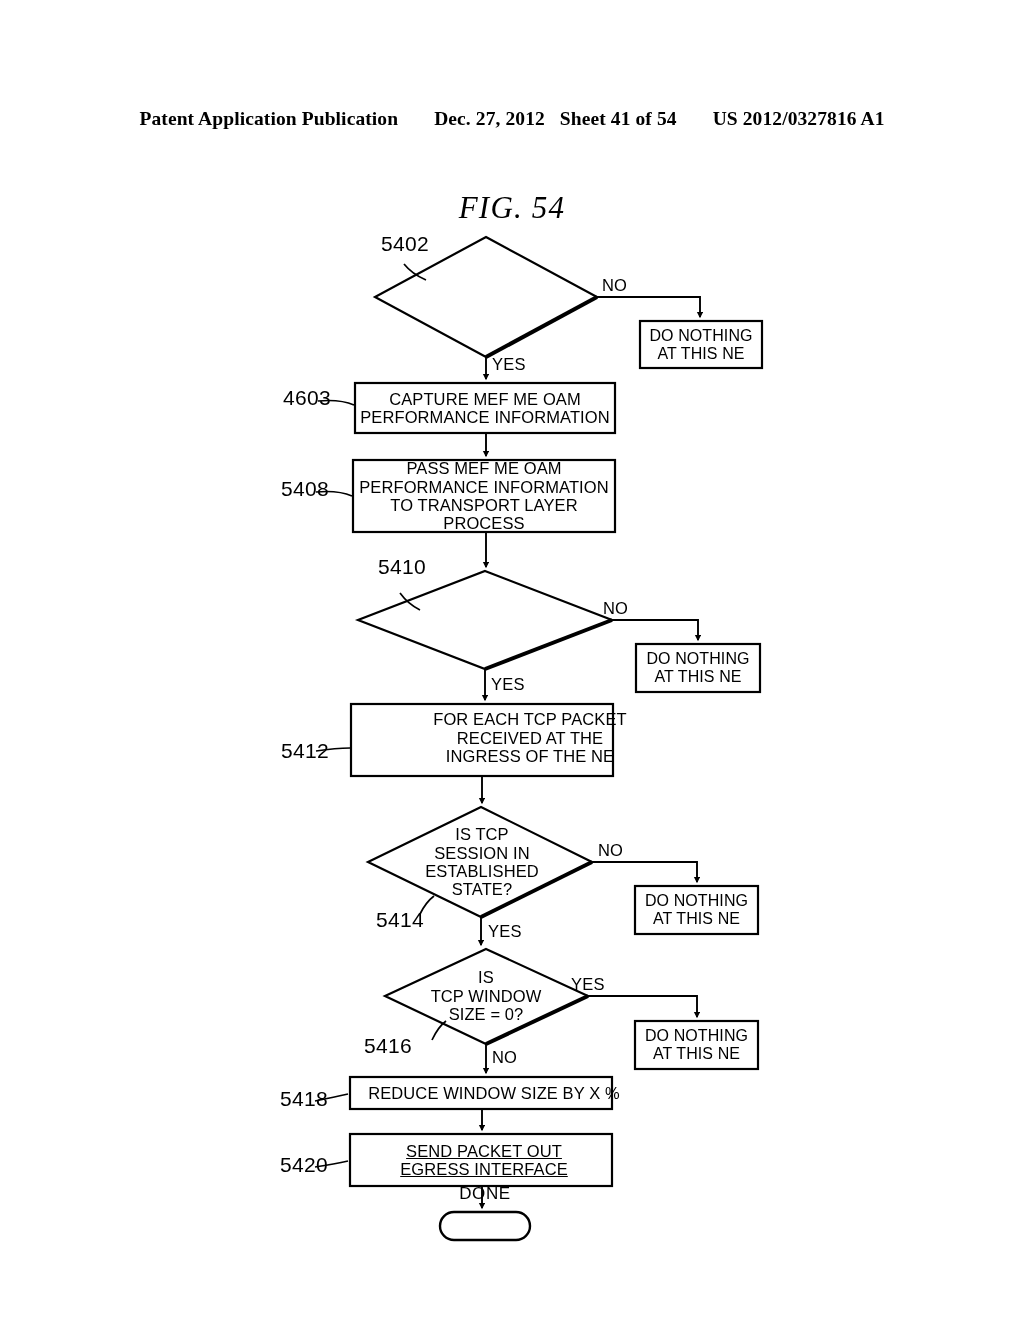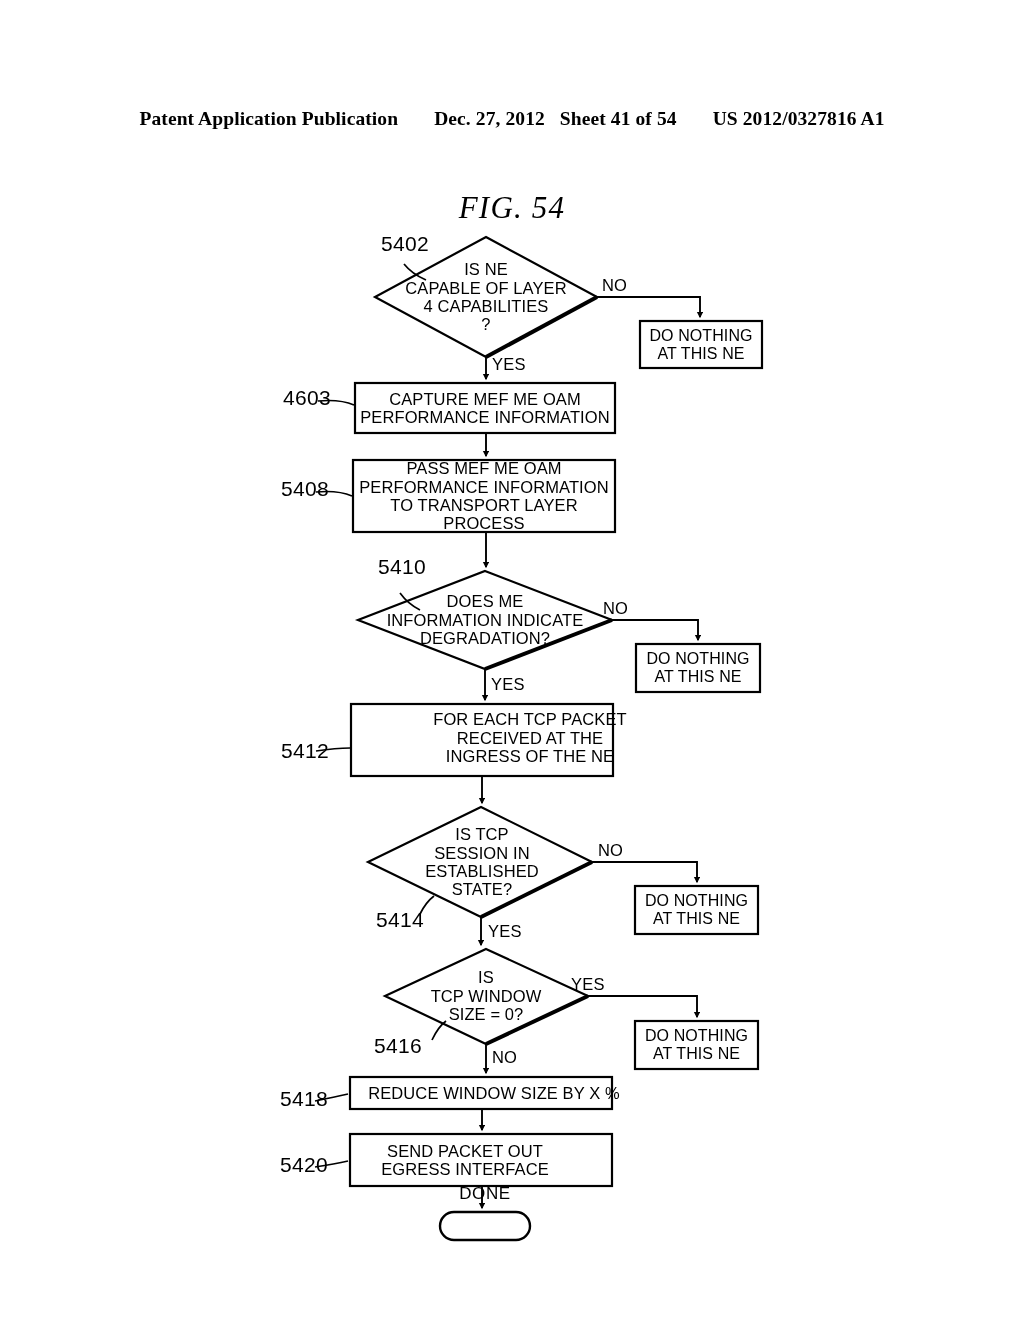--- a/index.html
+++ b/index.html
@@ -127,26 +127,20 @@
 
       <rect x="350" y="1110" width="262" height="52" fill="#fff" stroke="#000" stroke-width="2.2"></rect>
       <path d="M315,1143 q20,-3 33,-6" stroke-width="1.7"></path>
 
       <path d="M482,1162 L482,1184" stroke-width="1.9" marker-end="url(#ah)"></path>
 
       <rect x="440" y="1188" width="90" height="28" rx="14" ry="14" fill="#fff" stroke="#000" stroke-width="2.4"></rect>
     </g>
   </svg>
 
-  <div class="node dec" style="left:375px;top:226px;width:222px;height:94px;">
-    <span class="txt">IS NE
-CAPABLE OF LAYER
-4 CAPABILITIES
-?</span>
-  </div>
   <div class="refnum" style="left:381px;top:208px;">5402</div>
   <div class="blabel" style="left:602px;top:252px;">NO</div>
   <div class="blabel" style="left:492px;top:331px;">YES</div>
 
   <div class="node proc small" style="left:640px;top:297px;width:122px;height:47px;">
     <span class="txt">DO NOTHING
 AT THIS NE</span>
   </div>
 
   <div class="node proc" style="left:355px;top:359px;width:260px;height:50px;">
@@ -155,25 +149,20 @@
   </div>
   <div class="refnum" style="left:283px;top:362px;">4603</div>
 
   <div class="node proc" style="left:353px;top:436px;width:262px;height:72px;">
     <span class="txt">PASS MEF ME OAM
 PERFORMANCE INFORMATION
 TO TRANSPORT LAYER PROCESS</span>
   </div>
   <div class="refnum" style="left:281px;top:453px;">5408</div>
 
-  <div class="node dec" style="left:358px;top:557px;width:254px;height:78px;">
-    <span class="txt">DOES ME
-INFORMATION INDICATE
-DEGRADATION?</span>
-  </div>
   <div class="refnum" style="left:378px;top:531px;">5410</div>
   <div class="blabel" style="left:603px;top:575px;">NO</div>
   <div class="blabel" style="left:491px;top:651px;">YES</div>
 
   <div class="node proc small" style="left:636px;top:620px;width:124px;height:48px;">
     <span class="txt">DO NOTHING
 AT THIS NE</span>
   </div>
 
   <div class="node proc" style="left:351px;top:680px;width:262px;height:68px;padding-left:48px;">
@@ -196,35 +185,35 @@
   <div class="node proc small" style="left:635px;top:862px;width:123px;height:48px;">
     <span class="txt">DO NOTHING
 AT THIS NE</span>
   </div>
 
   <div class="node dec" style="left:395px;top:937px;width:182px;height:70px;">
     <span class="txt">IS
 TCP WINDOW
 SIZE = 0?</span>
   </div>
-  <div class="refnum" style="left:374px;top:1010px;">5416</div>
+  <div class="refnum" style="left:364px;top:1010px;">5416</div>
   <div class="blabel" style="left:571px;top:951px;">YES</div>
   <div class="blabel" style="left:492px;top:1024px;">NO</div>
 
   <div class="node proc small" style="left:635px;top:997px;width:123px;height:48px;">
     <span class="txt">DO NOTHING
 AT THIS NE</span>
   </div>
 
   <div class="node proc" style="left:350px;top:1053px;width:288px;height:32px;">
     <span class="txt">REDUCE WINDOW SIZE BY X %</span>
   </div>
   <div class="refnum" style="left:280px;top:1063px;">5418</div>
 
-  <div class="node proc" style="left:331px;top:1110px;width:268px;height:52px;">
+  <div class="node proc" style="left:350px;top:1110px;width:268px;height:52px;text-decoration:underline;">
     <span class="txt">SEND PACKET OUT
 EGRESS INTERFACE</span>
   </div>
   <div class="refnum" style="left:280px;top:1129px;">5420</div>
 
   <div class="node done" style="left:440px;top:1156px;width:90px;height:28px;">
     <span class="txt">DONE</span>
   </div>
 
 </div>

